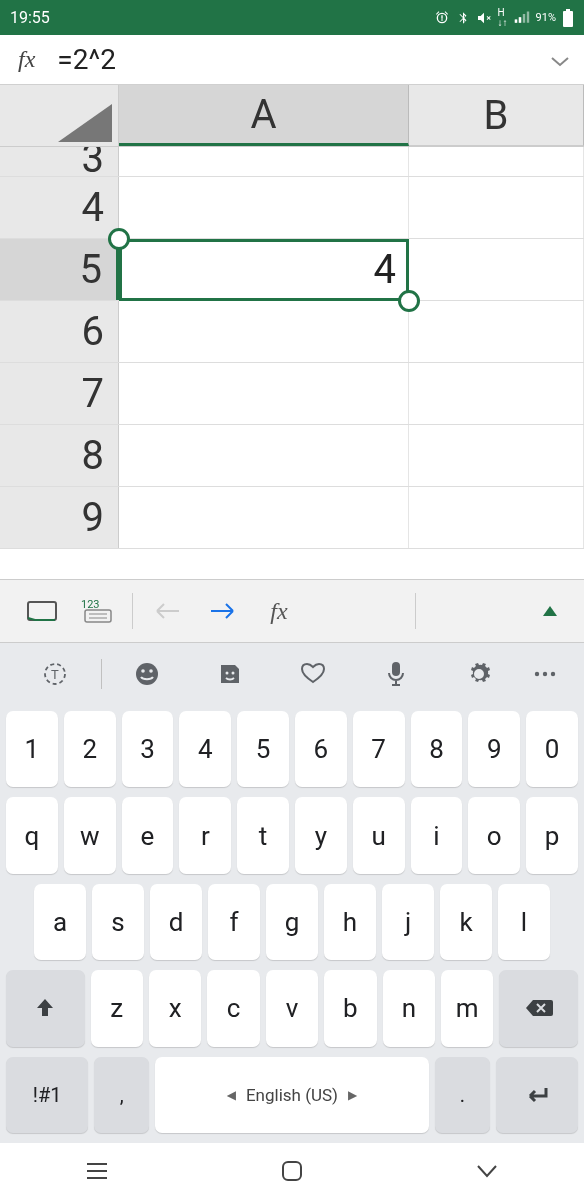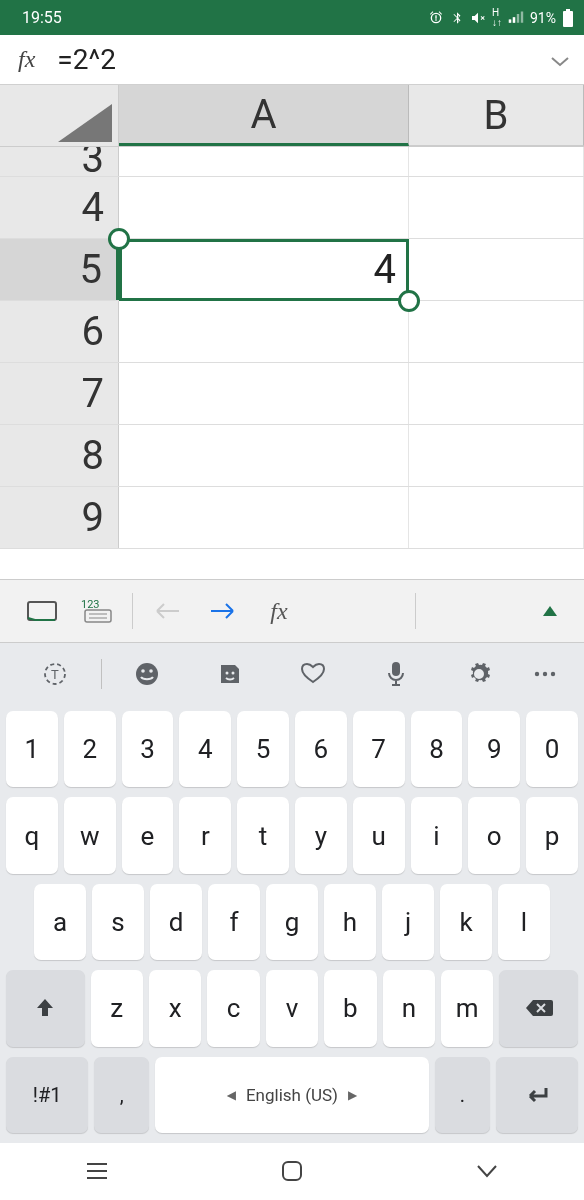--- a/index.html
+++ b/index.html
@@ -1,23 +1,23 @@
 <!DOCTYPE html>
 <html><head>
 <meta charset="utf-8">
 <style>
   * { box-sizing: border-box; margin: 0; padding: 0; font-family: -apple-system, Roboto, sans-serif; }
   html, body { width: 584px; height: 1200px; overflow: hidden; background: #fff; }
   
   
   .status-bar { height: 35px; background: #217346; color: #fff; display: flex; align-items: center; padding: 0 10px; font-size: 16px; }
-  .status-time { flex: 0 0 auto; font-weight: 400; margin-left: 12px; }
+  .status-time { flex: 0 0 auto; font-weight: 400; }
   .status-right { margin-left: auto; display: flex; align-items: center; gap: 6px; font-size: 14px; }
   .status-right span { display: inline-flex; align-items: center; }
-  .battery-pct { font-size: 14px; }
+  .battery-pct { font-size: 11px; }
   
   
   .formula-bar { height: 50px; background: #fff; border-bottom: 1px solid #d0d0d0; display: flex; align-items: center; padding: 0 14px 0 18px; }
   .fx-label { font-style: italic; font-family: Georgia, serif; font-size: 24px; color: #444; margin-right: 22px; }
   .formula-text { font-size: 28px; color: #222; flex: 1; }
   .formula-expand { color: #666; font-size: 20px; }
   
   
   .sheet { height: 494px; position: relative; overflow: hidden; background: #fff; }
   .col-headers { display: flex; height: 62px; border-bottom: 1px solid #ccc; }

